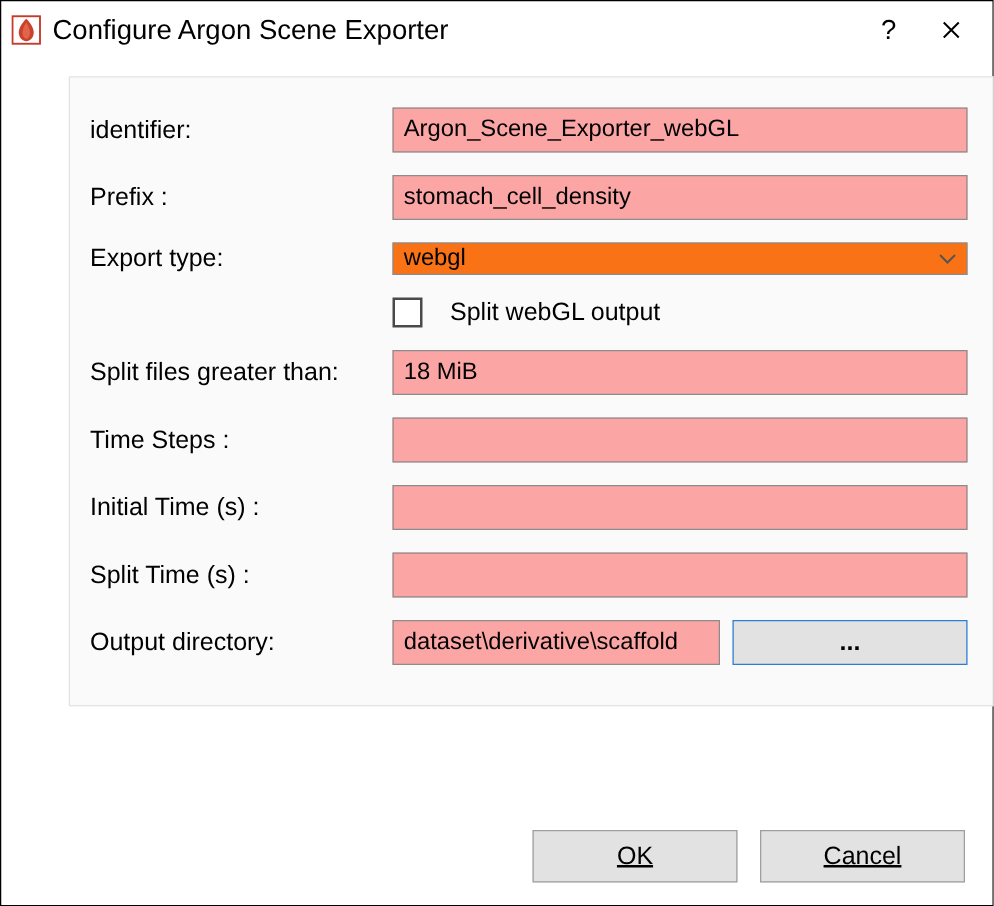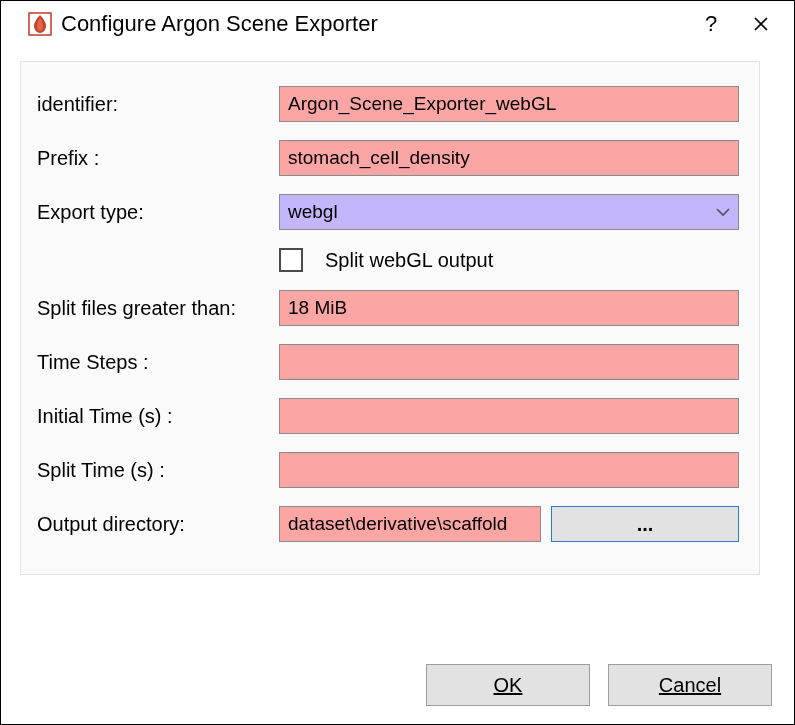--- a/index.html
+++ b/index.html
@@ -19,21 +19,21 @@
     box-sizing: border-box;
     border: 1px solid #000;
     background: #ffffff;
     display: flex;
     flex-direction: column;
   }
   .titlebar {
     height: 46px;
     display: flex;
     align-items: center;
-    padding: 0 8px 0 26px;
+    padding: 0 8px 0 7px;
     box-sizing: border-box;
   }
   .titlebar .app-icon {
     width: 26px;
     height: 26px;
     margin-right: 8px;
     display: flex;
     align-items: center;
     justify-content: center;
   }
@@ -47,25 +47,26 @@
     display: flex;
     align-items: center;
     justify-content: center;
     font-size: 22px;
     line-height: 1;
     font-weight: 400;
     color: #000;
   }
   .content-wrap {
     flex: 1;
-    padding: 14px 34px 14px 22px;
+    padding: 14px 10px 14px 22px;
     box-sizing: border-box;
     display: flex;
     flex-direction: column;
-    align-items: flex-end;
+    align-items: flex-start;
+    margin-left: 32px;
   }
   .groupbox {
     border: 1px solid #e3e3e3;
     background: #fafafa;
     width: 740px;
     box-sizing: border-box;
     padding: 24px 20px 32px 10px;
   }
   .form-grid {
     display: grid;
@@ -84,23 +85,23 @@
     height: 36px;
     border: 1px solid #8c8c8c;
     font-family: inherit;
     font-size: 19px;
     padding: 2px 8px;
     background: #fca5a5;
   }
   .select {
     width: 100%;
     box-sizing: border-box;
-    height: 36px;
+    height: 26px;
     border: 1px solid #8c8c8c;
-    background: #c4b5fd;
+    background: #f97316;
     font-family: inherit;
     font-size: 19px;
     padding: 2px 8px;
     display: flex;
     align-items: center;
     justify-content: space-between;
   }
   .select .chev {
     font-size: 14px;
     color: #555;

